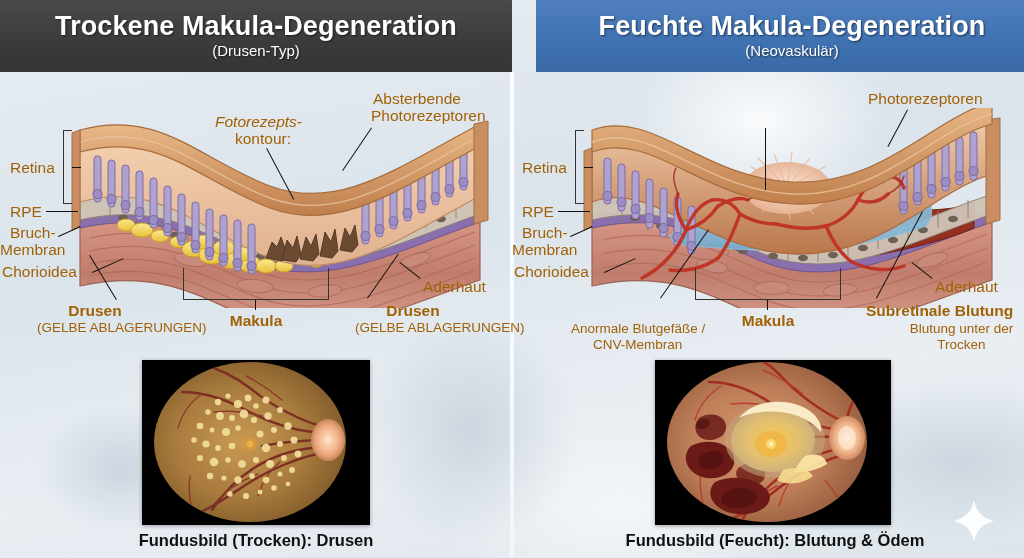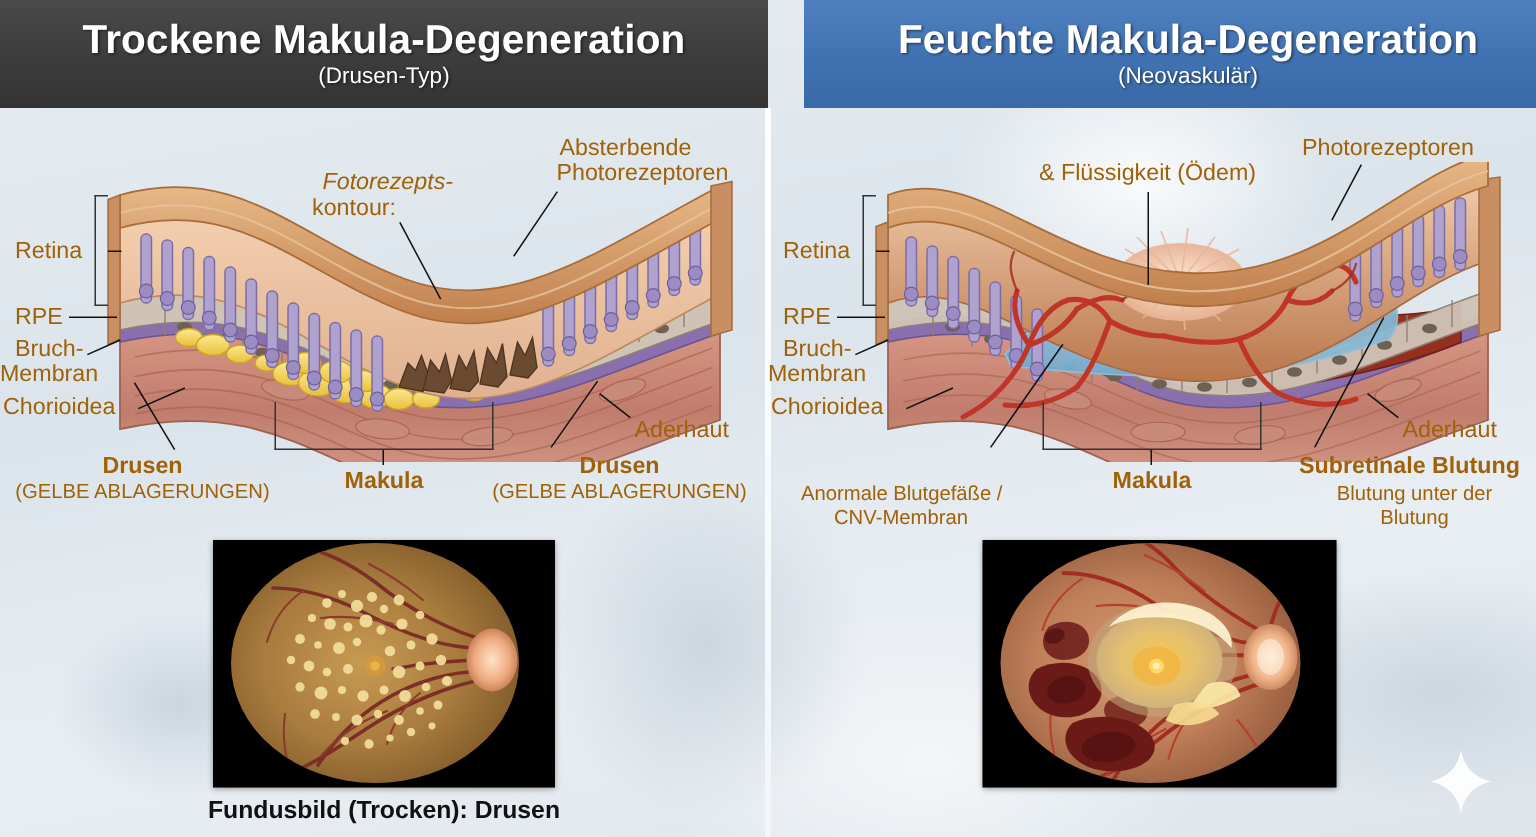--- a/index.html
+++ b/index.html
@@ -31,21 +31,21 @@
   .hdr h1 { font-size:27px; font-weight:bold; letter-spacing:.1px; line-height:1.08; }
   .hdr h2 { font-size:15px; font-weight:normal; line-height:1.2; margin-top:1px; }
 
   
   .divider { position:absolute; left:510px; top:72px; width:4px; height:486px;
              background:linear-gradient(180deg,#ffffff,#f2f6f9); }
 
   
   .lbl { position:absolute; color:#a16207; font-size:15.5px; line-height:1.13; white-space:nowrap; }
   .lbl.b  { font-weight:bold; }
-  .lbl.sm { font-size:13.5px; }
+  .lbl.sm { font-size:13.5px;padding-left:37px; }
   .lbl.c  { text-align:center; }
 
   
   .ldr { position:absolute; background:#111; transform-origin:0 0; height:1.4px; }
   .brk { position:absolute; border:1.6px solid #333; }
 
   
   .xsec { position:absolute; }
 
   
@@ -254,21 +254,21 @@
   <div class="ldr" style="left:46px; top:211px; width:32px;"></div>
 
   <div class="lbl" style="left:10px; top:224px;">Bruch-</div>
   <div class="lbl" style="left:0px; top:241px;">Membran</div>
   <div class="ldr" style="left:58px; top:236px; width:24px; transform:rotate(-24deg);"></div>
 
   <div class="lbl" style="left:2px; top:263px;">Chorioidea</div>
   <div class="ldr" style="left:92px; top:272px; width:34px; transform:rotate(-24deg);"></div>
 
   <div class="lbl" style="left:215px; top:113px;font-style:italic;">Fotorezepts-</div>
-  <div class="lbl" style="left:208px; top:130px;">kontour:</div>
+  <div class="lbl" style="left:235px; top:130px;">kontour:</div>
   <div class="ldr" style="left:267px; top:148px; width:58px; transform:rotate(62deg);"></div>
 
   <div class="lbl" style="left:373px; top:90px;">Absterbende</div>
   <div class="lbl" style="left:371px; top:107px;">Photorezeptoren</div>
   <div class="ldr" style="left:372px; top:128px; width:52px; transform:rotate(124deg);"></div>
 
   <div class="lbl b c" style="left:0px; top:302px; width:190px;">Drusen</div>
   <div class="lbl sm c" style="left:0px; top:320px; width:190px;">(GELBE ABLAGERUNGEN)</div>
   <div class="ldr" style="left:116px; top:300px; width:52px; transform:rotate(-121deg);"></div>
 
@@ -466,37 +466,36 @@
   <div class="lbl" style="left:522px; top:203px;">RPE</div>
   <div class="ldr" style="left:558px; top:211px; width:32px;"></div>
 
   <div class="lbl" style="left:522px; top:224px;">Bruch-</div>
   <div class="lbl" style="left:512px; top:241px;">Membran</div>
   <div class="ldr" style="left:570px; top:236px; width:24px; transform:rotate(-24deg);"></div>
 
   <div class="lbl" style="left:514px; top:263px;">Chorioidea</div>
   <div class="ldr" style="left:604px; top:272px; width:34px; transform:rotate(-24deg);"></div>
 
-  <div class="lbl c" style="left:660px; top:107px; width:210px;">&amp; Flüssigkeit (Ödem)</div>
   <div class="ldr" style="left:766px; top:128px; width:62px; transform:rotate(90deg);"></div>
 
   <div class="lbl" style="left:868px; top:90px;">Photorezeptoren</div>
   <div class="ldr" style="left:908px; top:110px; width:42px; transform:rotate(118deg);"></div>
 
   <div class="lbl sm" style="left:534px; top:321px;">Anormale Blutgefäße /</div>
   <div class="lbl sm" style="left:556px; top:337px;">CNV-Membran</div>
   <div class="ldr" style="left:660px; top:298px; width:84px; transform:rotate(-55deg);"></div>
 
   <div class="lbl b c" style="left:708px; top:312px; width:120px;">Makula</div>
   <div class="brk" style="left:695px; top:268px; width:146px; height:32px; border-top:none;"></div>
   <div class="ldr" style="left:768px; top:300px; width:10px; transform:rotate(90deg);"></div>
 
   <div class="lbl sm c" style="left:862px; top:321px; width:162px;">Blutung unter der</div>
   <div class="lbl b" style="left:866px; top:302px;">Subretinale Blutung</div>
-  <div class="lbl sm c" style="left:862px; top:337px; width:162px;">Blutung</div>
+  <div class="lbl sm c" style="left:862px; top:337px; width:162px;">Trocken</div>
   <div class="ldr" style="left:876px; top:298px; width:98px; transform:rotate(-62deg);"></div>
 
   <div class="lbl" style="left:935px; top:278px;">Aderhaut</div>
   <div class="ldr" style="left:912px; top:262px; width:26px; transform:rotate(38deg);"></div>
 
   <div class="fundus-box" style="left:142px; top:360px; width:228px; height:165px;">
     <svg width="228" height="165" viewBox="0 0 228 165">
       <defs>
         <radialGradient id="fundDry" cx="0.45" cy="0.5" r="0.62">
           <stop offset="0" stop-color="#c79a52"></stop>
@@ -658,19 +657,20 @@
           <ellipse cx="116" cy="84" rx="16" ry="13" fill="#f0b645" opacity=".9"></ellipse>
           <circle cx="116" cy="84" r="5" fill="#ffd86a"></circle>
           <circle cx="116" cy="84" r="2.2" fill="#fff0c0"></circle>
         </g>
 
         <ellipse cx="192" cy="78" rx="18" ry="22" fill="url(#discWet)"></ellipse>
         <ellipse cx="192" cy="78" rx="9" ry="12" fill="#fff3e0" opacity=".55"></ellipse>
       </g>
     </svg>
   </div>
+  <div class="fundus-cap" style="left:585px; top:531px; width:380px;">Fundusbild (Feucht): Blutung &amp; Ödem</div>
 
   <svg class="sparkle" style="left:952px; top:498px;" width="44" height="46" viewBox="0 0 44 46">
     <path d="M22,2 C 24.5,14 30,19.5 42,23 C 30,26.5 24.5,32 22,44
              C 19.5,32 14,26.5 2,23 C 14,19.5 19.5,14 22,2 Z" fill="#ffffff" opacity=".92"></path>
   </svg>
 
 </div>
 
 </body></html>

